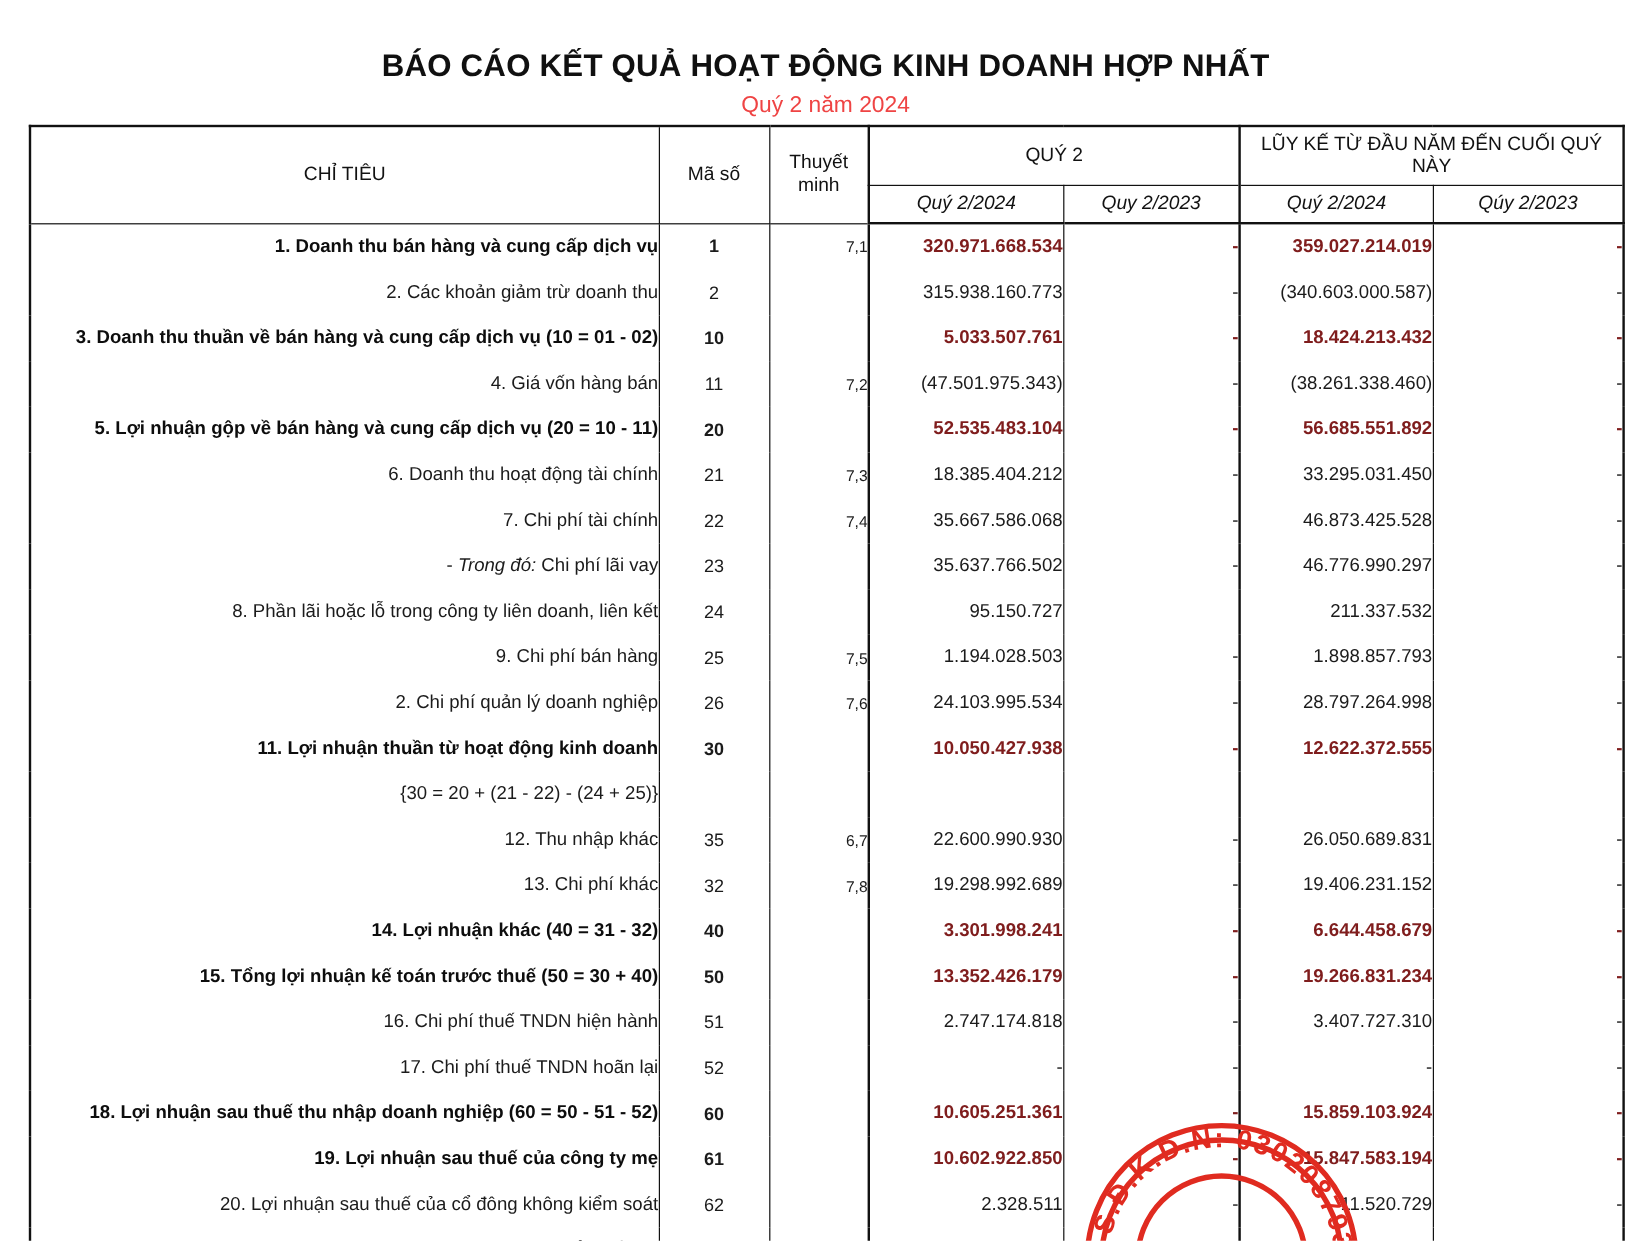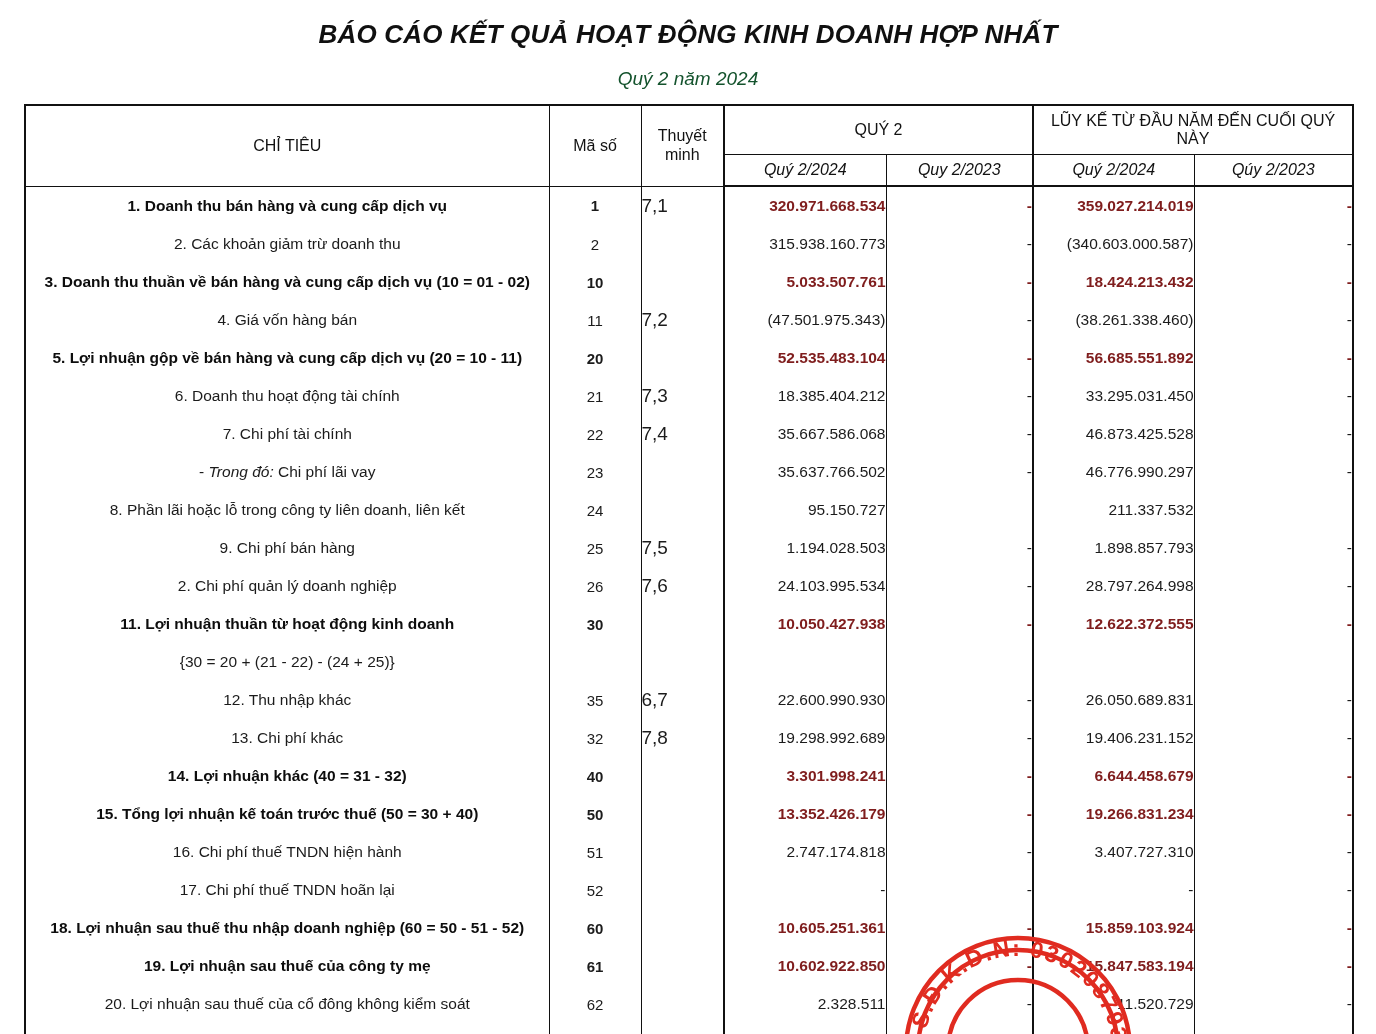--- a/index.html
+++ b/index.html
@@ -12,35 +12,34 @@
     height: 1034px;
     font-family: "Liberation Sans", sans-serif;
     color: #1b1b1b;
     position: relative;
     overflow: hidden;
   }
 
   
   .title-block {
     text-align: center;
-    padding-top: 20px;
-    font-style: italic;
+    padding-top: 40px;
   }
   .doc-title {
     font-size: 26px;
     font-weight: bold;
     letter-spacing: .2px;
     color: #101010;
     line-height: 1.15;
   }
   .doc-subtitle {
     font-size: 19px;
     font-weight: normal;
-    color: #14532d;
-    margin-top: 18px;
+    color: #ef4444;
+    margin-top: 7px;
   }
 
   
   .table-wrap {
     position: absolute;
     left: 24px;
     top: 104px;
     width: 1328px;
   }
   table.fin {
@@ -81,38 +80,38 @@
   .bb { border-bottom: 2.5px solid #111; font-style: italic; }
   .bl { border-left: 2.5px solid #111; }
   .br { border-right: 2.5px solid #111; }
   .bb-thin { border-bottom: 1.6px solid #111; }
   .br-thin { border-right: 1.6px solid #111; }
 
   
   tr.row td { height: 38px; }
 
   .ind {
-    text-align: center;
+    text-align: right;
     padding: 2px 6px 2px 6px;
     font-size: 15.5px;
     line-height: 1.18;
     color: #1b1b1b;
   }
   .ind.bold { font-weight: bold; color: #0d0d0d; }
   .ind .ital { font-style: italic; }
 
   .code {
     text-align: center;
     font-size: 15px;
     color: #1b1b1b;
   }
   .code.bold { font-weight: bold; }
   .note {
-    text-align: left;
-    font-size: 19px;
+    text-align: right;
+    font-size: 13px;
     color: #1b1b1b;
   }
   .num {
     text-align: right;
     padding-right: 8px;
     font-size: 15.5px;
     color: #1b1b1b;
     white-space: nowrap;
   }
   .num.bold { font-weight: bold; color: #7f1d1d; }

